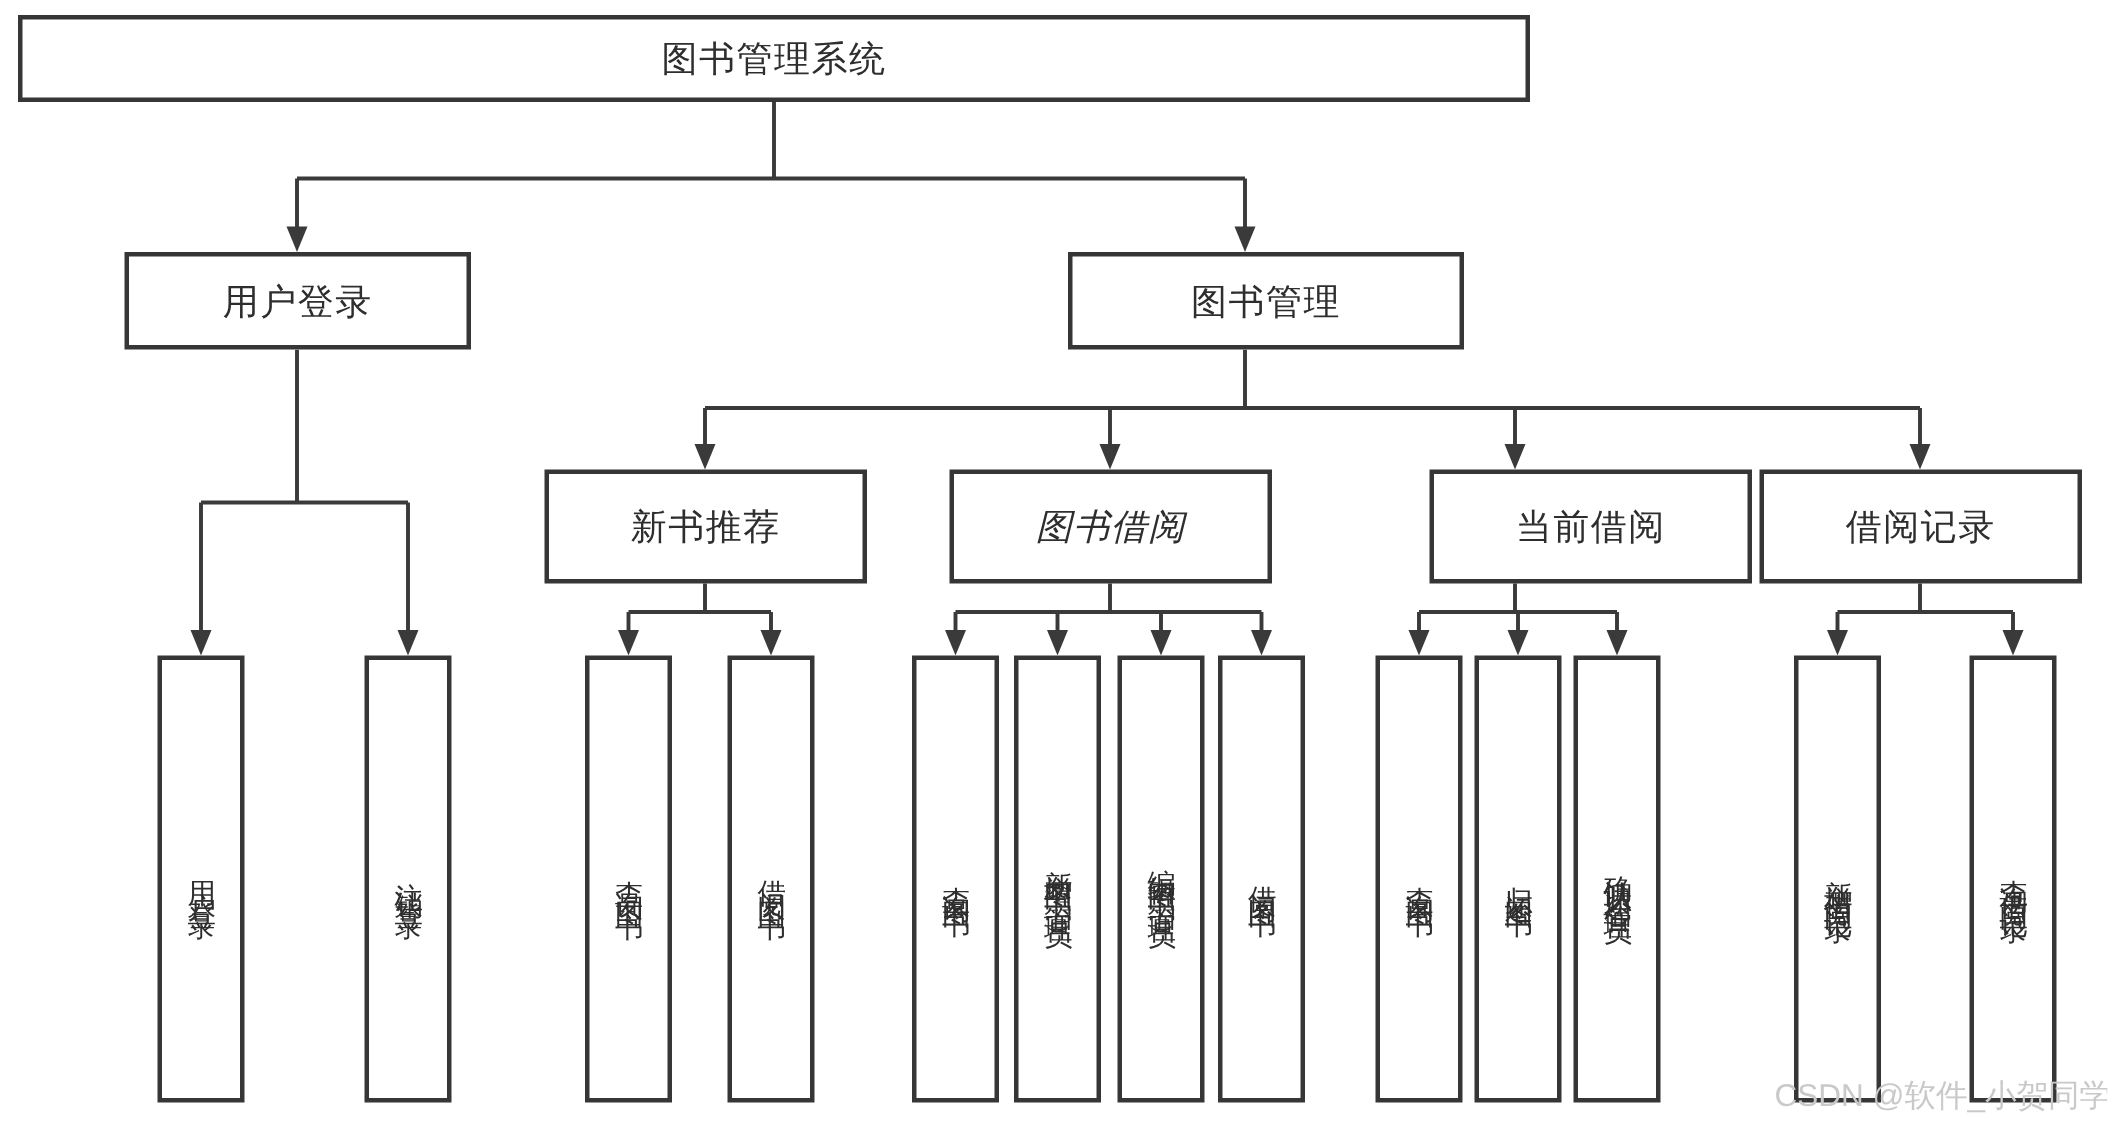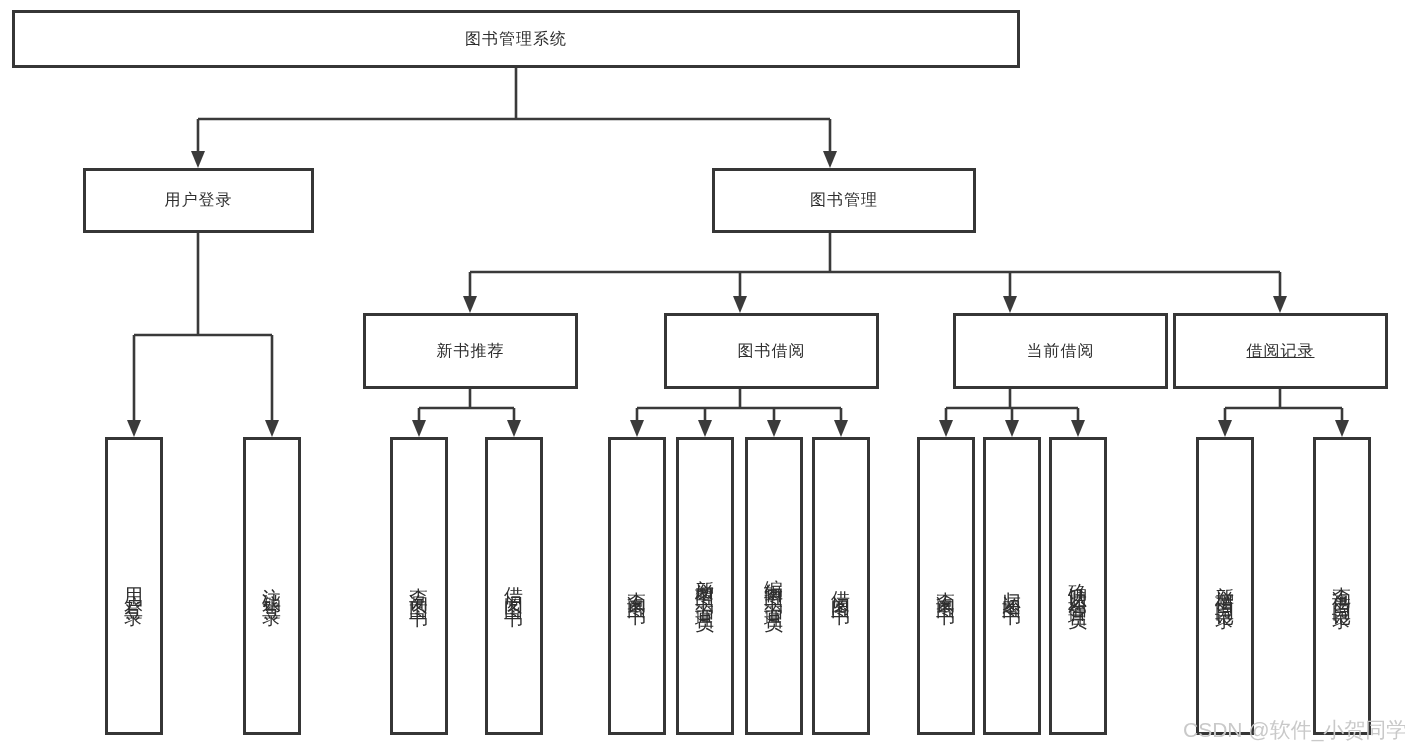--- a/index.html
+++ b/index.html
@@ -24,33 +24,33 @@
   }
   .box {
     position: absolute;
     box-sizing: border-box;
     border: 3px solid #363636;
     background: #ffffff;
     display: flex;
     align-items: center;
     justify-content: center;
     color: #2e2e2e;
-    font-size: 16px;
+    font-size: 24px;
     text-align: center;
     letter-spacing: 1px;
     z-index: 2;
   }
   .box.root   { left: 12px;  top: 10px;  width: 1008px; height: 58px; }
   .box.lv2a   { left: 83px;  top: 168px; width: 231px;  height: 65px; }
   .box.lv2b   { left: 712px; top: 168px; width: 264px;  height: 65px; }
   .box.lv3    { top: 313px;  width: 215px; height: 76px; }
   .box.lv3.p0 { left: 363px; }
-  .box.lv3.p1 { left: 664px; }
+  .box.lv3.p1 { left: 633px; font-style: italic; }
   .box.lv3.p2 { left: 953px; font-family: Liberation Serif, serif; }
-  .box.lv3.p3 { left: 1173px; text-decoration: underline; }
+  .box.lv3.p3 { left: 1173px; }
   .box.leaf {
     top: 437px;
     width: 58px;
     height: 298px;
     writing-mode: vertical-rl;
     text-orientation: mixed;
     font-size: 19px;
     letter-spacing: 7px;
     line-height: 1;
   }

